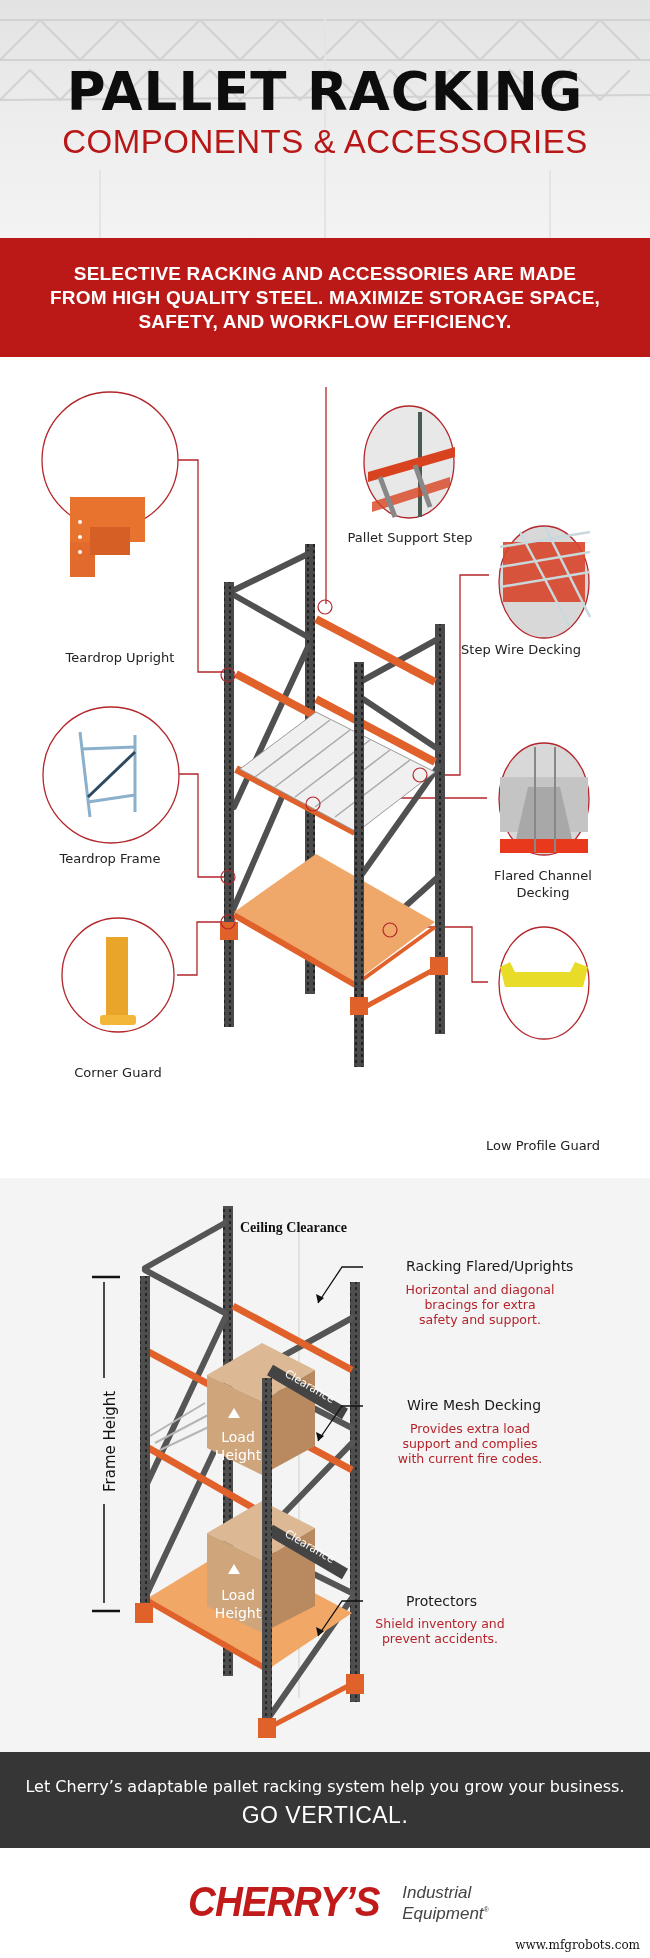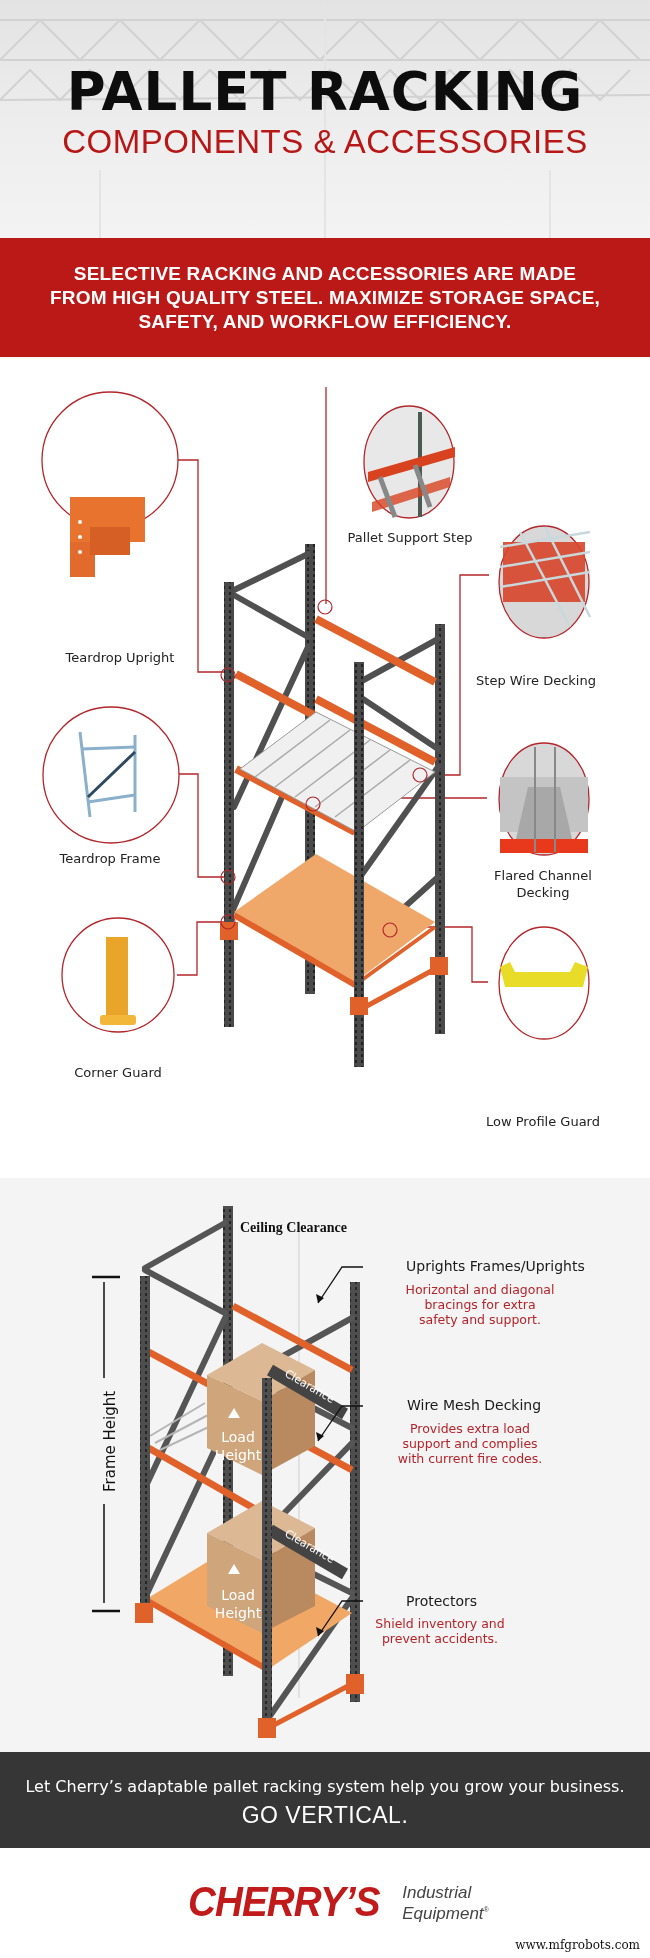--- a/index.html
+++ b/index.html
@@ -177,25 +177,25 @@
 
     <g>
       <rect x="106" y="580" width="22" height="80" fill="#e9a52a"></rect>
       <rect x="100" y="658" width="36" height="10" rx="3" fill="#f2b638"></rect>
     </g>
 
     <polygon points="500,610 510,605 515,615 570,615 575,605 588,610 583,630 505,630" fill="#e8dc28"></polygon>
   </svg>
   <div class="label" style="left:330px;top:172px;width:160px;">Pallet Support Step</div>
   <div class="label" style="left:40px;top:292px;width:160px;">Teardrop Upright</div>
-  <div class="label" style="left:456px;top:284px;width:160px;margin-top:31px;">Step Wire Decking</div>
+  <div class="label" style="left:441px;top:284px;width:160px;">Step Wire Decking</div>
   <div class="label" style="left:30px;top:493px;width:160px;">Teardrop Frame</div>
   <div class="label" style="left:488px;top:510px;width:110px;">Flared Channel Decking</div>
   <div class="label" style="left:38px;top:707px;width:160px;">Corner Guard</div>
-  <div class="label" style="left:463px;top:756px;width:160px;">Low Profile Guard</div>
+  <div class="label" style="left:463px;top:780px;width:160px;">Low Profile Guard</div>
 </div>
 
 <div class="sec2">
   <svg width="650" height="574">
     <defs>
       <pattern id="holes2" width="6" height="6" patternUnits="userSpaceOnUse">
         <rect width="6" height="6" fill="#4e4e4e"></rect>
         <rect x="1" y="1" width="2" height="3" fill="#262626"></rect>
       </pattern>
     </defs>
@@ -281,21 +281,21 @@
   <div style="position:absolute;left:282px;top:202px;font-family:'DejaVu Sans',sans-serif;font-size:11px;color:#fff;transform:rotate(30deg);">Clearance</div>
   <div style="position:absolute;left:282px;top:362px;font-family:'DejaVu Sans',sans-serif;font-size:11px;color:#fff;transform:rotate(30deg);">Clearance</div>
   <div style="position:absolute;left:208px;top:250px;width:60px;text-align:center;font-family:'DejaVu Sans',sans-serif;font-size:14px;color:#fff;line-height:18px;">
     <div>Load</div>
     <div>Height</div>
   </div>
   <div style="position:absolute;left:208px;top:408px;width:60px;text-align:center;font-family:'DejaVu Sans',sans-serif;font-size:14px;color:#fff;line-height:18px;">
     <div>Load</div>
     <div>Height</div>
   </div>
-  <div class="callout-title" style="left:406px;top:80px;">Uprights Frames/Uprights</div>
+  <div class="callout-title" style="left:406px;top:80px;">Racking Flared/Uprights</div>
   <div class="callout-desc" style="left:405px;top:104px;width:150px;">Horizontal and diagonal bracings for extra safety and support.</div>
   <div class="callout-title" style="left:407px;top:219px;">Wire Mesh Decking</div>
   <div class="callout-desc" style="left:395px;top:243px;width:150px;">Provides extra load support and complies with current fire codes.</div>
   <div class="callout-title" style="left:406px;top:415px;">Protectors</div>
   <div class="callout-desc" style="left:370px;top:438px;width:140px;">Shield inventory and prevent accidents.</div>
 </div>
 
 <div class="cta">
   <div class="line1">Let Cherry’s adaptable pallet racking system help you grow your business.</div>
   <div class="line2">GO VERTICAL.</div>

